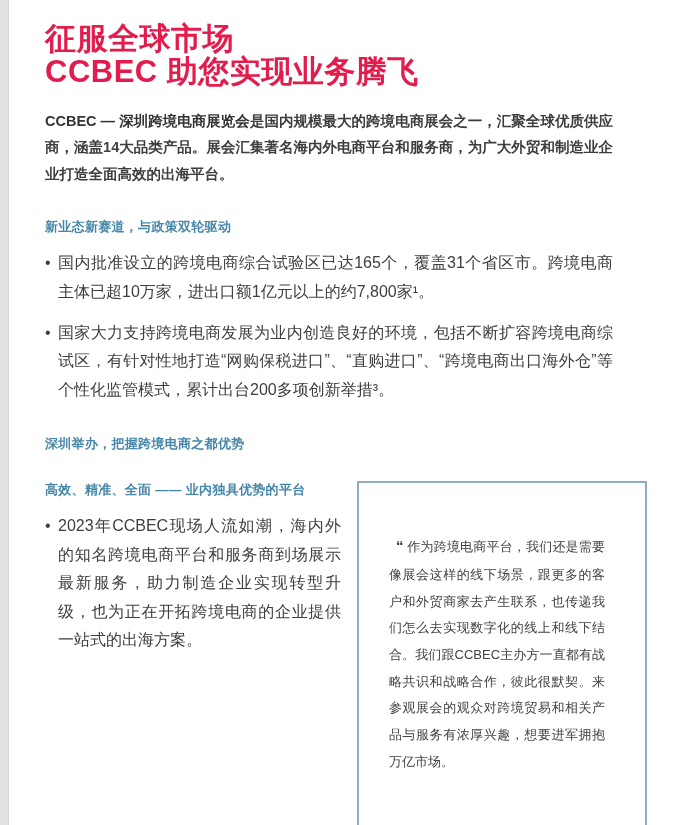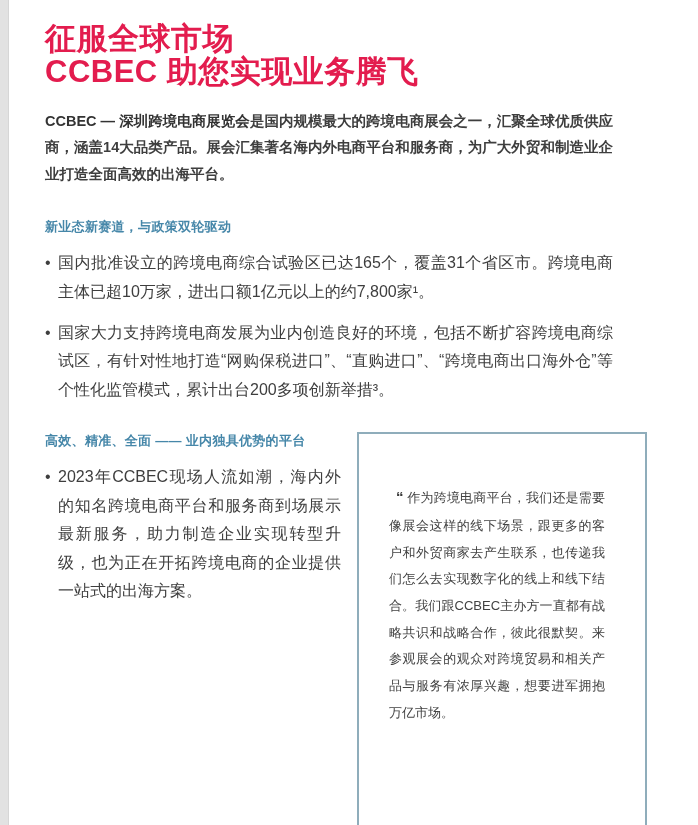--- a/index.html
+++ b/index.html
@@ -49,20 +49,21 @@
   </h1>
 
   <p class="intro"><b>CCBEC — 深圳跨境电商展览会</b><span>是国内规模最大的跨境电商展会之一，汇聚全球优质供应商，涵盖14大品类产品。展会汇集著名海内外电商平台和服务商，为广大外贸和制造业企业打造全面高效的出海平台。</span></p>
 
   <h2 class="section-heading">新业态新赛道，与政策双轮驱动</h2>
   <ul class="bullets">
     <li>国内批准设立的跨境电商综合试验区已达165个，覆盖31个省区市。跨境电商主体已超10万家，进出口额1亿元以上的约7,800家¹。</li>
     <li>国家大力支持跨境电商发展为业内创造良好的环境，包括不断扩容跨境电商综试区，有针对性地打造“网购保税进口”、“直购进口”、“跨境电商出口海外仓”等个性化监管模式，累计出台200多项创新举措³。</li>
   </ul>
 
+  <h2 class="section-heading">深圳举办，把握跨境电商之都优势</h2>
 
   <div class="columns">
 
     <div class="col-left">
       <h2 class="section-heading">高效、精准、全面 —— 业内独具优势的平台</h2>
       <ul class="bullets">
         <li>2023年CCBEC现场人流如潮，海内外的知名跨境电商平台和服务商到场展示最新服务，助力制造企业实现转型升级，也为正在开拓跨境电商的企业提供一站式的出海方案。</li>
 
       </ul>
 

